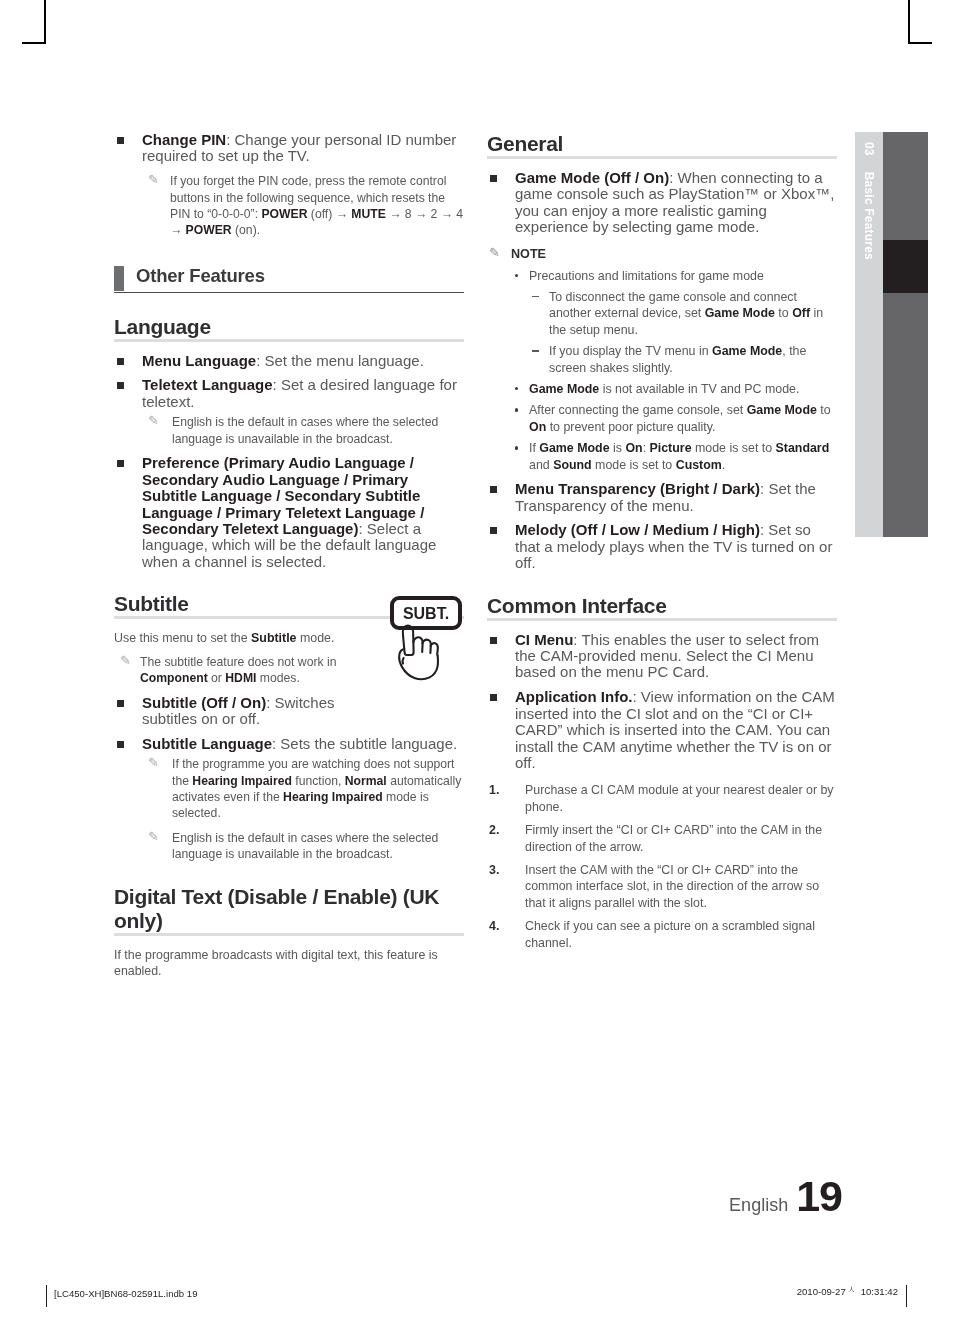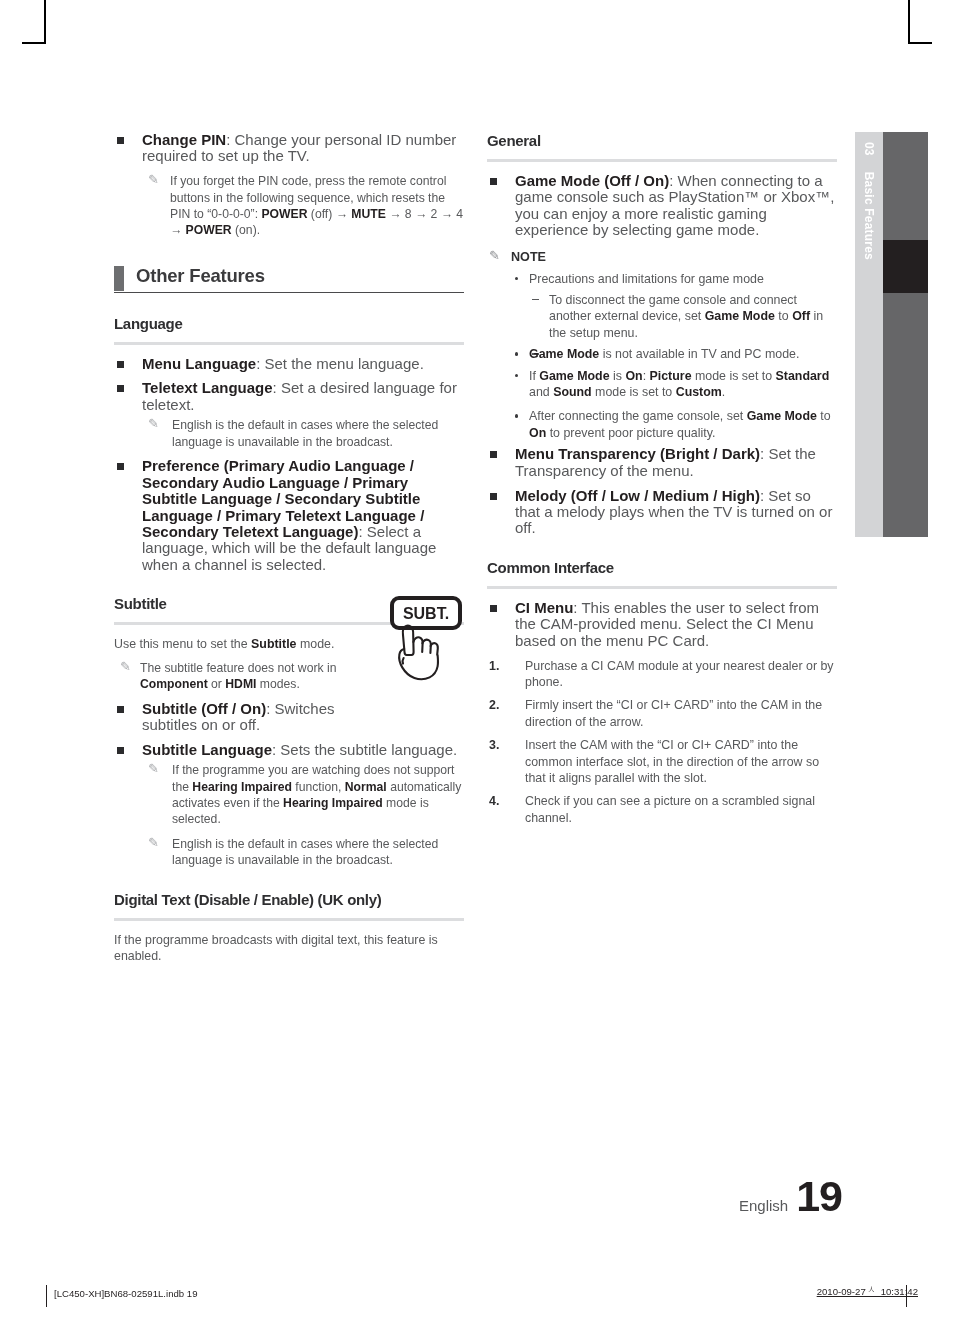--- a/index.html
+++ b/index.html
@@ -57,25 +57,25 @@
     background: #6d6e70;
   }
   .band-heading .txt {
     font-size: 18.5px;
     font-weight: bold;
     color: #3b3b3d;
     letter-spacing: -0.2px;
   }
 
   .sub-heading {
-    font-size: 15px;
+    font-size: 21px;
     font-weight: bold;
     color: #2f2f31;
     letter-spacing: -0.3px;
-    padding-bottom: 10px;
+    padding-bottom: 0;
     border-bottom: 3.2px solid #dcdddf;
     margin: 22px 0 11px 0;
   }
   .sub-heading.first { margin-top: 0; }
 
   
   .lvl1 {
     position: relative;
     padding-left: 28px;
     margin-bottom: 8.5px;
@@ -228,39 +228,39 @@
 
   
   .pagenum {
     position: absolute;
     right: 112px;
     bottom: 100px;
     display: flex;
     align-items: baseline;
   }
   .pagenum .lang {
-    font-size: 15px;
+    font-size: 18px;
     color: #58595b;
     margin-right: 8px;
   }
   .pagenum .num {
     font-size: 43px;
     font-weight: bold;
     color: #231f20;
     letter-spacing: -1px;
   }
   .indb {
     position: absolute;
     bottom: 22px;
     font-size: 9.6px;
     color: #231f20;
     font-family: "Liberation Sans", sans-serif;
   }
   .indb.left  { left: 54px; }
-  .indb.right { right: 36px; text-decoration: underline; }
+  .indb.right { right: 56px; }
 
   .tick { position: absolute; background: #231f20; width: 1px; height: 22px; }
 </style>
 </head>
 <body>
 
 <div class="page">
 
   <div class="crop v" style="left:44px; top:0;"></div>
   <div class="crop h" style="left:22px; top:42px;"></div>
@@ -394,54 +394,59 @@
         <span>Precautions and limitations for game mode</span>
       </div>
 
       <div class="dash">
         <span class="da"></span>
         <span>To disconnect the game console and connect another external device, set <b>Game Mode</b> to <b>Off</b> in the setup menu.</span>
       </div>
 
       <div class="dash">
         <span class="da"></span>
+        <span>If you display the TV menu in <b>Game Mode</b>, the screen shakes slightly.</span>
       </div>
 
       <div class="dot">
         <span class="bu"></span>
         <span><b>Game Mode</b> is not available in TV and PC mode.</span>
       </div>
 
+      <div class="dot">
+        <span class="bu"></span>
+        <span>After connecting the game console, set <b>Game Mode</b> to <b>On</b> to prevent poor picture quality.</span>
+      </div>
+
       <div class="dot" style="margin-bottom:8px;">
         <span class="bu"></span>
         <span>If <b>Game Mode</b> is <b>On</b>: <b>Picture</b> mode is set to <b>Standard</b> and <b>Sound</b> mode is set to <b>Custom</b>.</span>
       </div>
 
-      <div class="dot">
-        <span class="bu"></span>
-        <span>After connecting the game console, set <b>Game Mode</b> to <b>On</b> to prevent poor picture quality.</span>
-      </div>
-
       <div class="lvl1">
         <span class="sq"></span>
         <b>Menu Transparency (Bright / Dark)</b><span>: Set the Transparency of the menu.</span>
       </div>
 
       <div class="lvl1" style="margin-bottom:14px;">
         <span class="sq"></span>
         <b>Melody (Off / Low / Medium / High)</b><span>: Set so that a melody plays when the TV is turned on or off.</span>
       </div>
 
       <div class="sub-heading">Common Interface</div>
 
       <div class="lvl1">
         <span class="sq"></span>
         <b>CI Menu</b><span>:  This enables the user to select from the CAM-provided menu. Select the CI Menu based on the menu PC Card.</span>
       </div>
 
+      <div class="lvl1" style="margin-bottom:11px;">
+        <span class="sq"></span>
+        <b>Application Info.</b><span>: View information on the CAM inserted into the CI slot and on the “CI or CI+ CARD” which is inserted into the CAM. You can install the CAM anytime whether the TV is on or off.</span>
+      </div>
 
       <div class="numitem">
         <span class="n">1.</span>
         <span>Purchase a CI CAM module at your nearest dealer or by phone.</span>
       </div>
       <div class="numitem">
         <span class="n">2.</span>
         <span>Firmly insert the “CI or CI+ CARD” into the CAM in the direction of the arrow.</span>
       </div>
       <div class="numitem">

